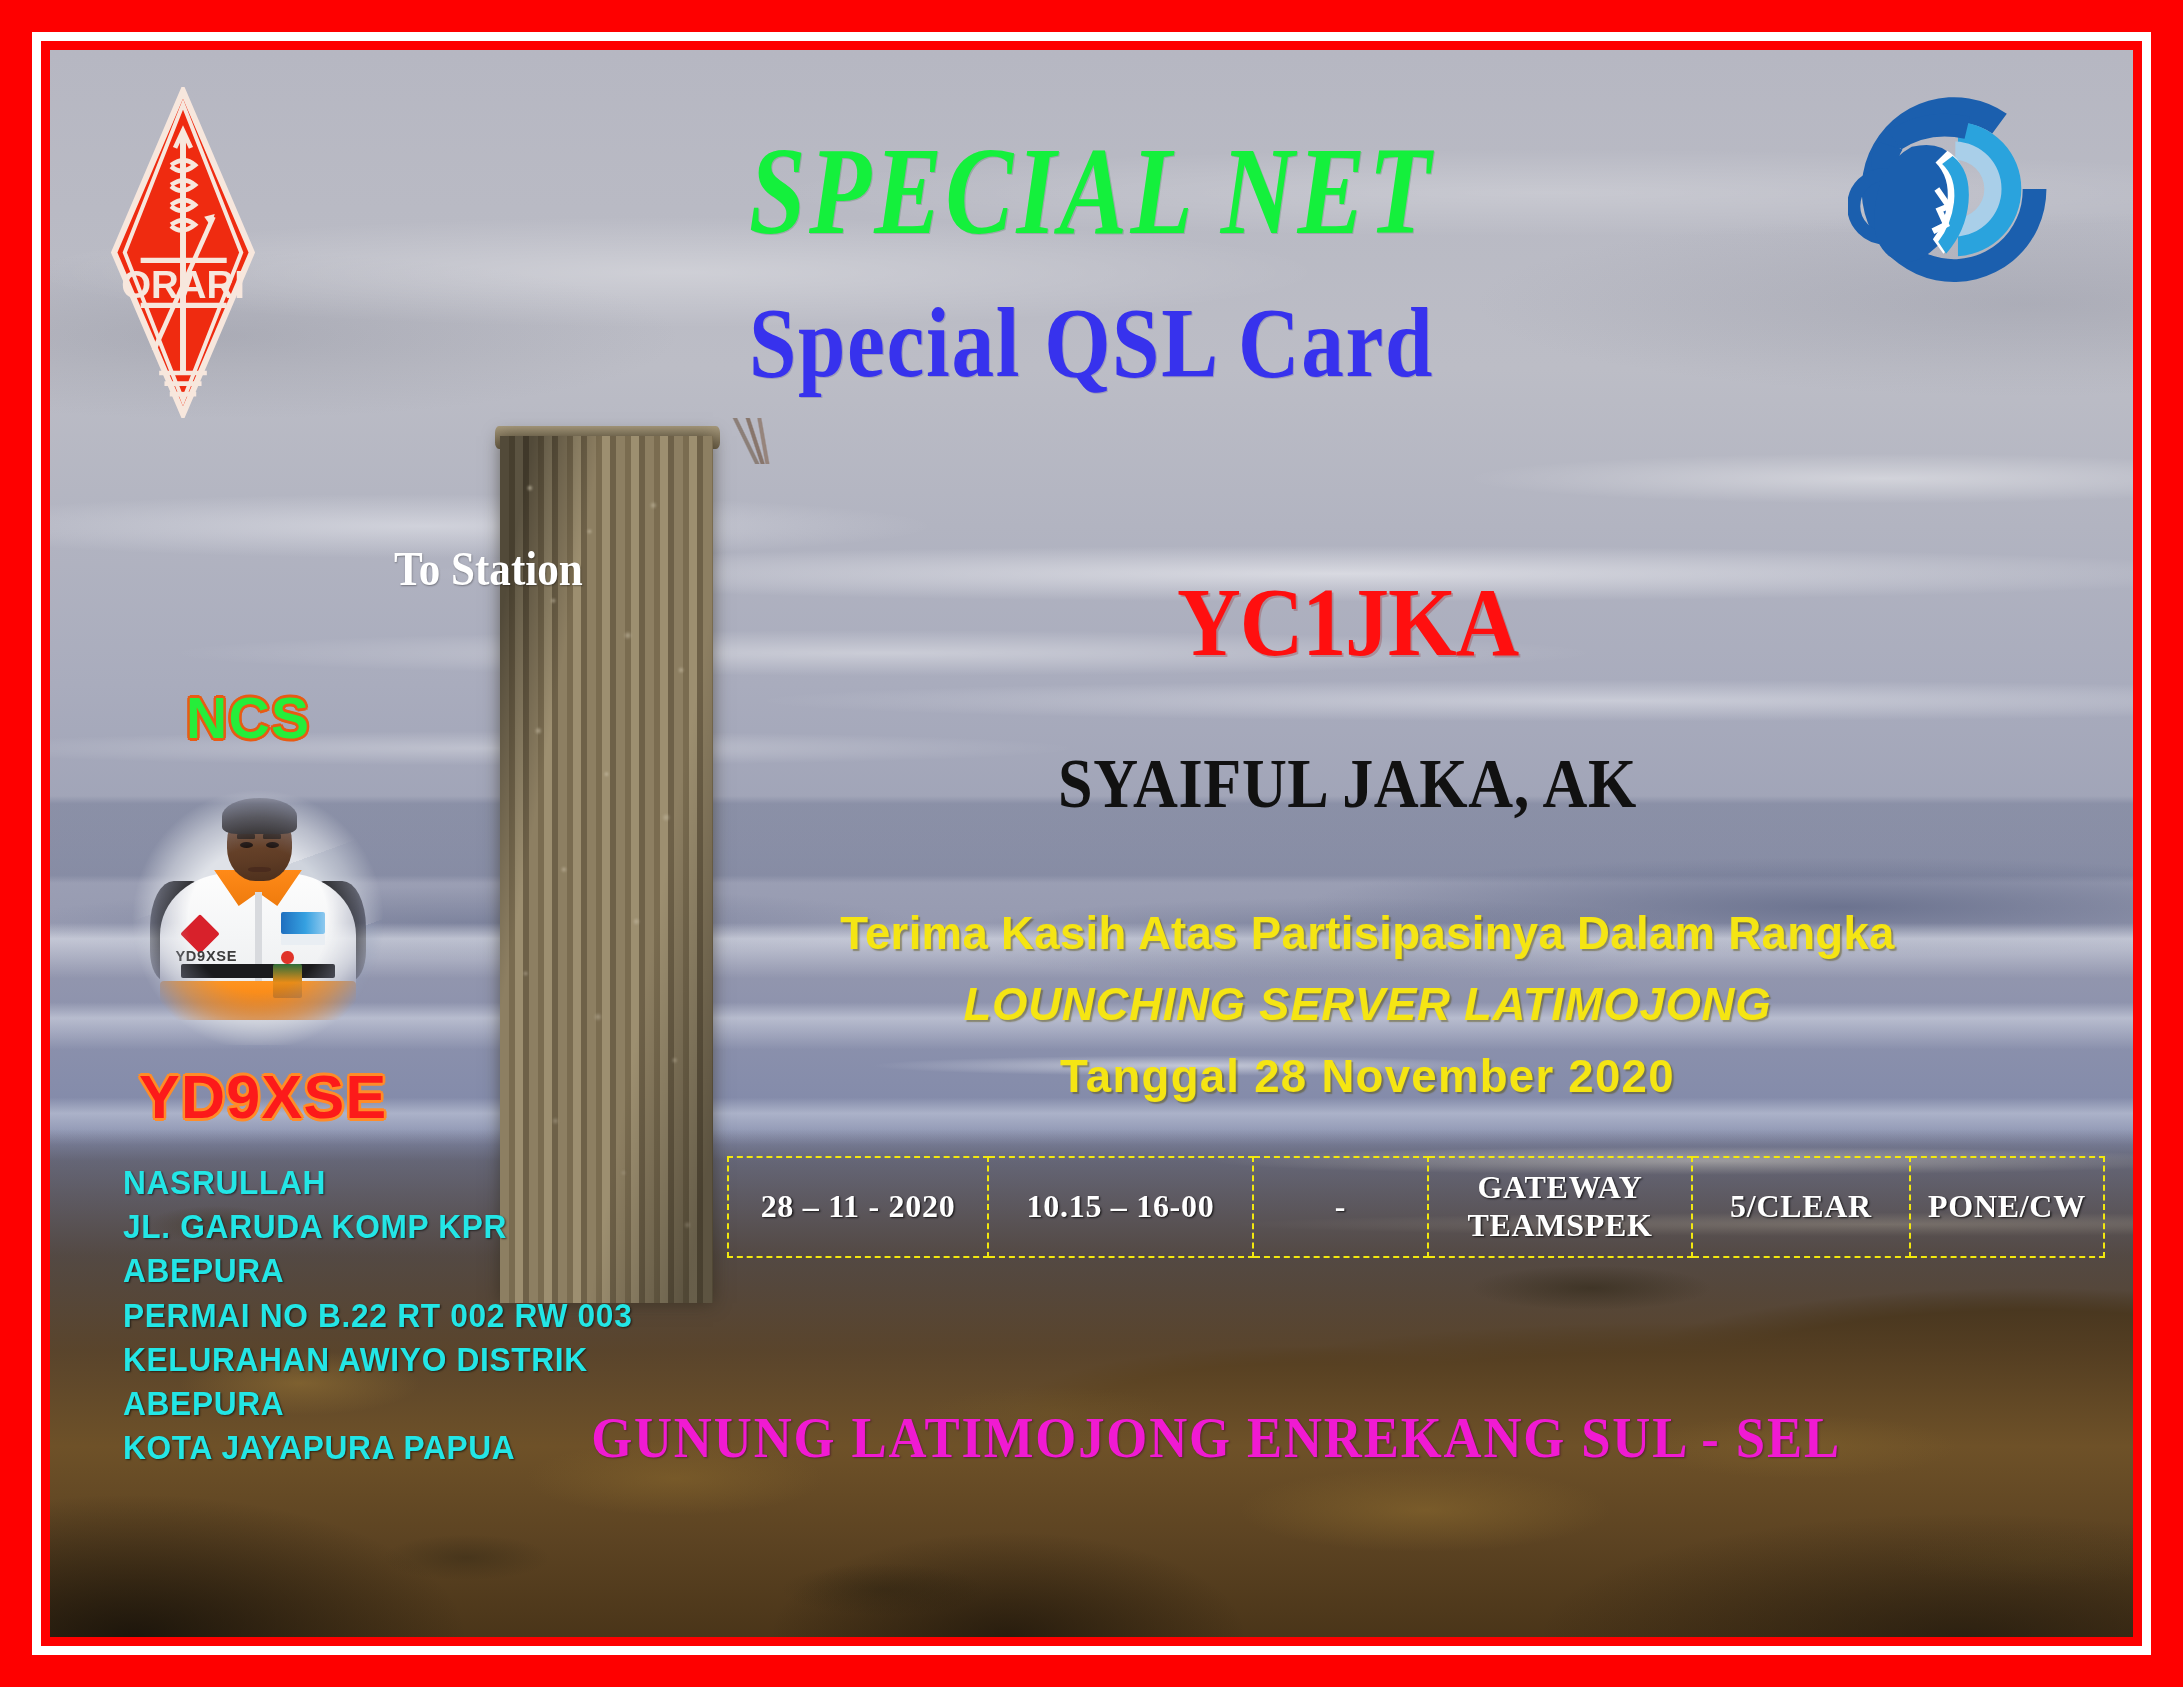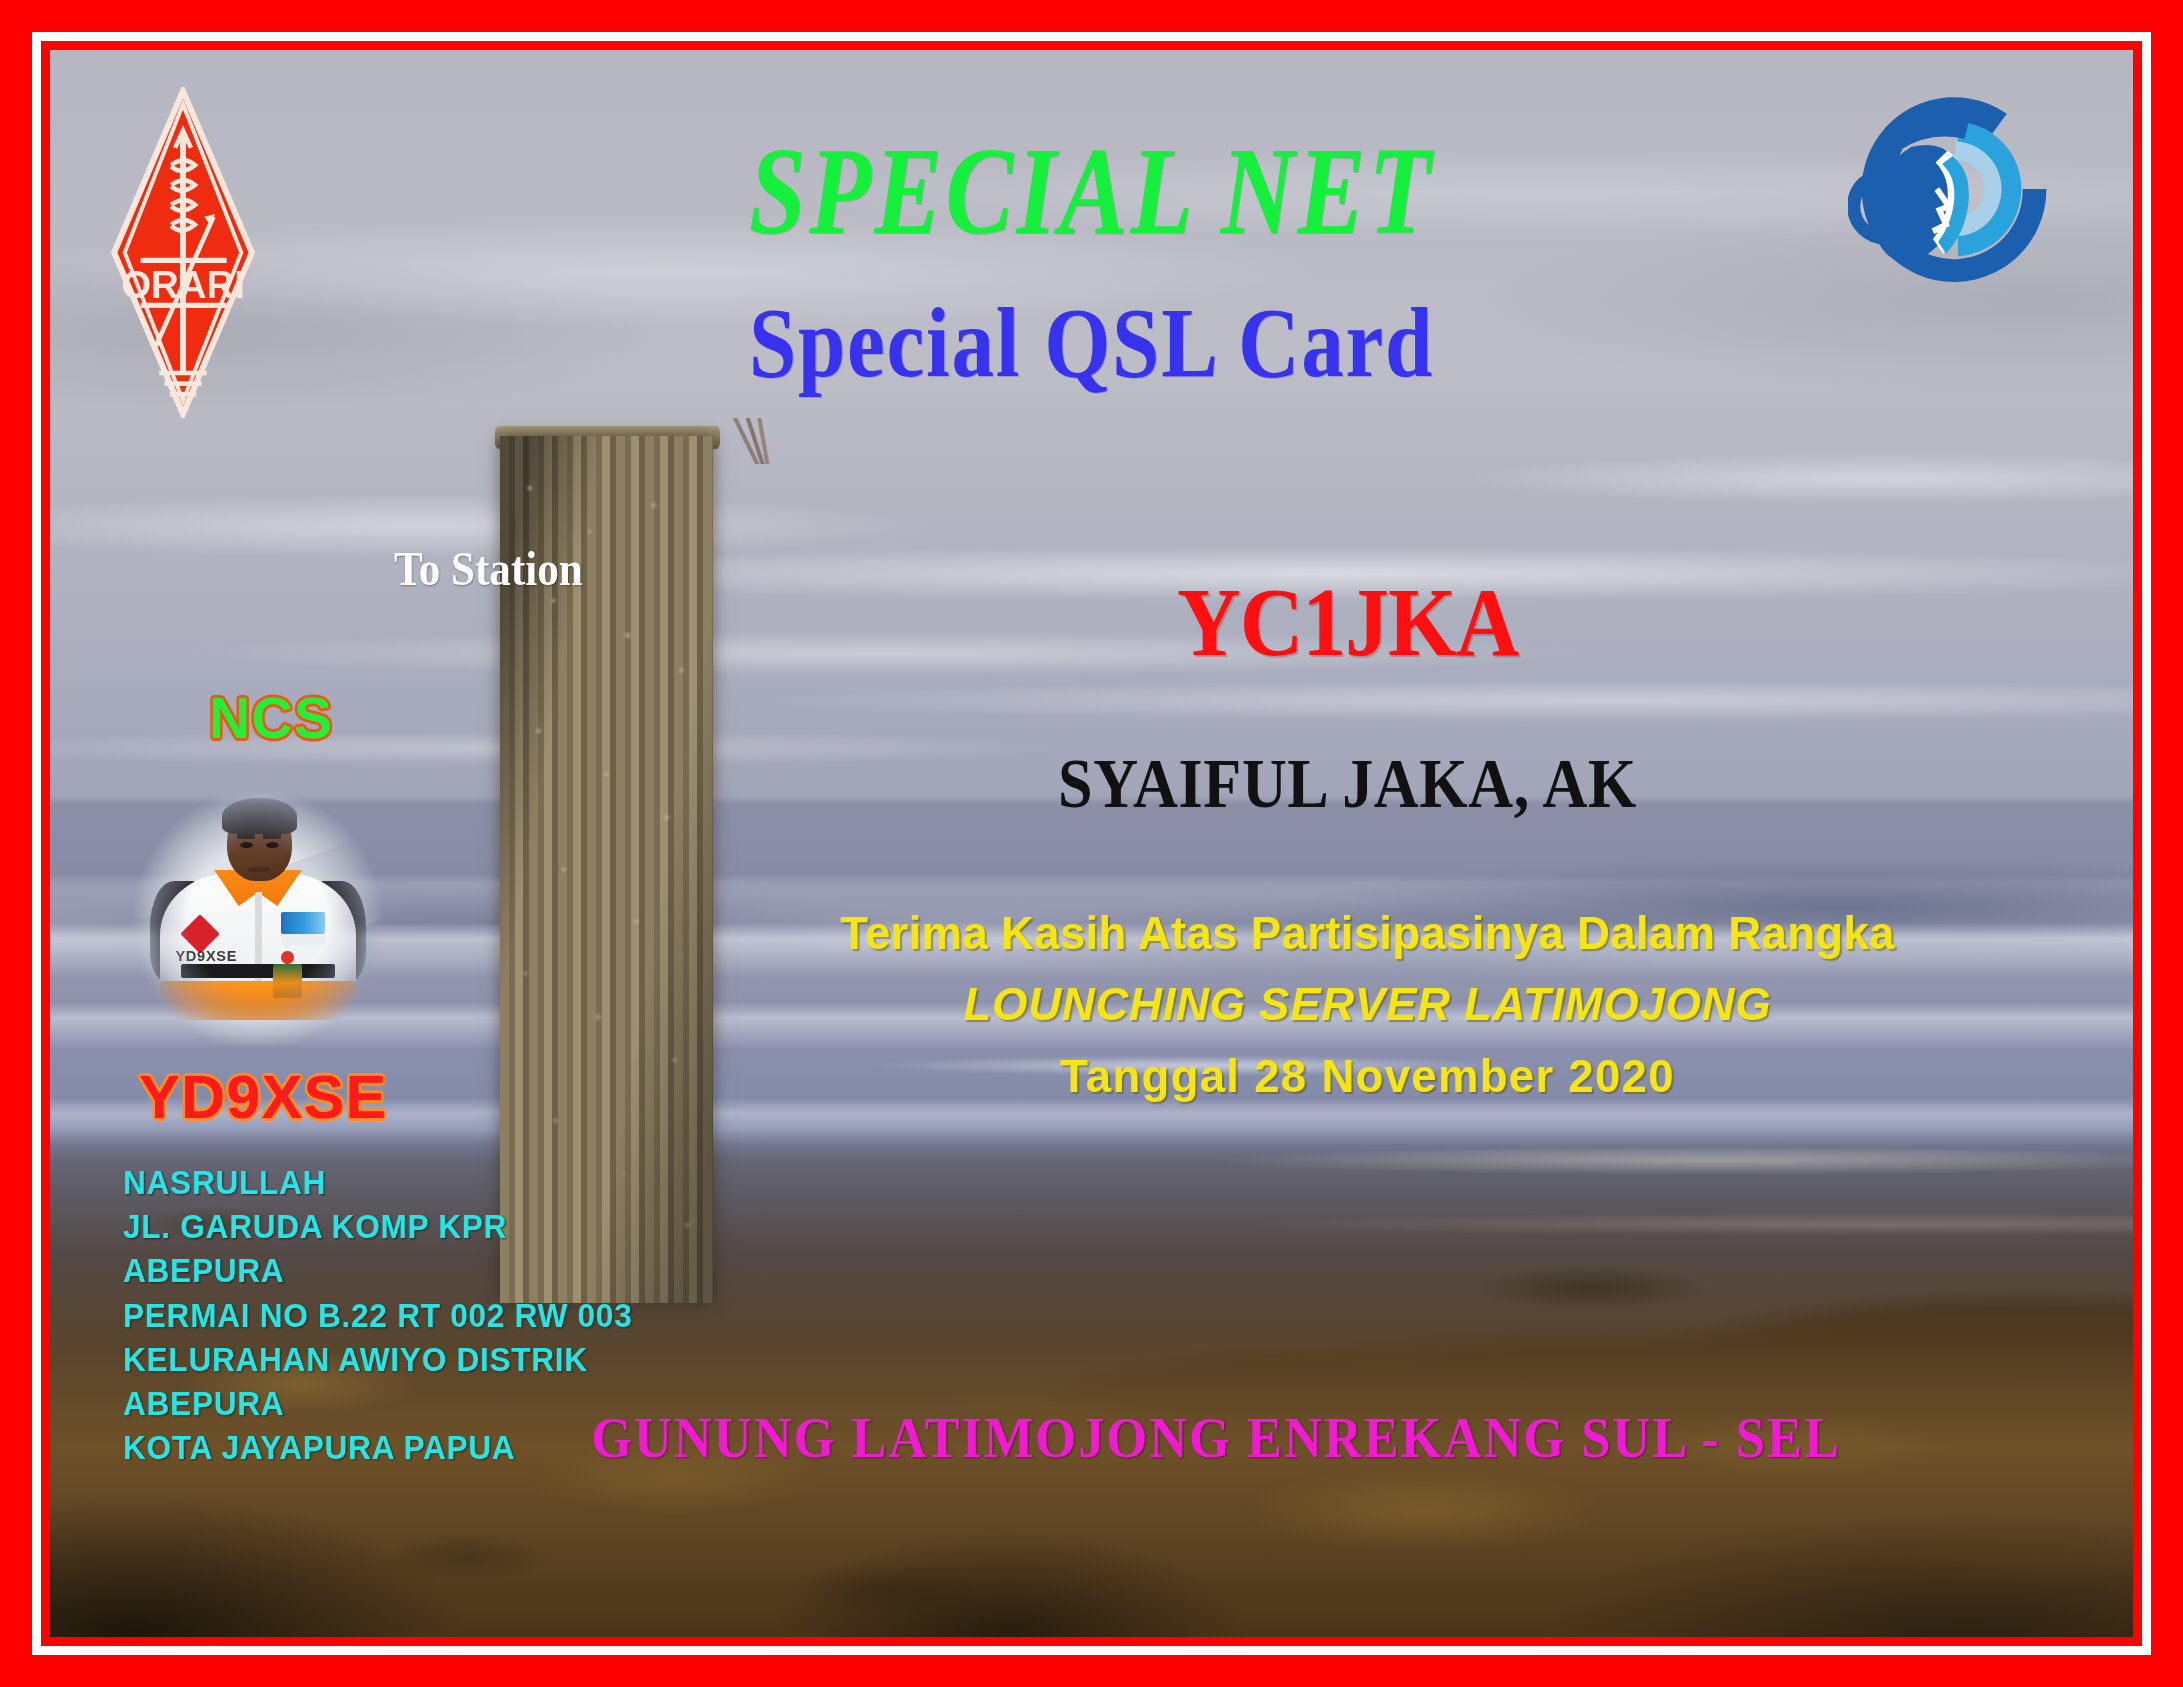--- a/index.html
+++ b/index.html
@@ -203,21 +203,20 @@
   
   #ncs{
     left:136px;top:635px;
     font-family:"Liberation Sans",sans-serif;font-weight:bold;
     font-size:57px;color:#25ee3a;letter-spacing:1.3px;
     text-shadow:
       -2px -2px 0 #e85b14, 2px -2px 0 #e85b14,
       -2px  2px 0 #e85b14, 2px  2px 0 #e85b14,
        0   -2.6px 0 #e85b14, 0    2.6px 0 #e85b14,
       -2.6px  0   0 #e85b14, 2.6px  0   0 #e85b14;
-    margin-left: 23px;
   }
   #yd9xse{
     left:89px;top:1012px;
     font-family:"Liberation Sans",sans-serif;font-weight:bold;
     font-size:61px;color:#fc1a1a;letter-spacing:1.3px;
     text-shadow:
       -2px -2px 0 #ff8c28, 2px -2px 0 #ff8c28,
       -2px  2px 0 #ff8c28, 2px  2px 0 #ff8c28,
        0   -2.6px 0 #ff8c28, 0    2.6px 0 #ff8c28,
       -2.6px  0   0 #ff8c28, 2.6px  0   0 #ff8c28;
@@ -448,20 +447,29 @@
 KELURAHAN AWIYO DISTRIK
 ABEPURA
 KOTA JAYAPURA PAPUA</div>
 
     <div class="abs ybox" id="thanks1">Terima Kasih Atas Partisipasinya Dalam Rangka</div>
     <div class="abs ybox" id="thanks2">LOUNCHING SERVER LATIMOJONG</div>
     <div class="abs ybox" id="thanks3">Tanggal  28  November  2020</div>
 
     <table id="qtable">
       <tbody>
+      <tr class="val">
+        <td class="c0">28 – 11 - 2020</td>
+        <td class="c1">10.15 – 16-00</td>
+        <td class="c2">-</td>
+        <td class="c3" style="white-space:pre-line;">GATEWAY
+TEAMSPEK</td>
+        <td class="c4">5/CLEAR</td>
+        <td class="c5">PONE/CW</td>
+      </tr>
     </tbody>
       </table>
 
     <div class="abs" id="location">GUNUNG LATIMOJONG ENREKANG SUL - SEL</div>
 
     <div class="abs" id="motto">"AMATIR  RADIO ADALAH PROGRESIVE"</div>
     <div class="abs" id="addrline">Address  : amatir.latimojong.com</div>
 
   </div>
 </div>

